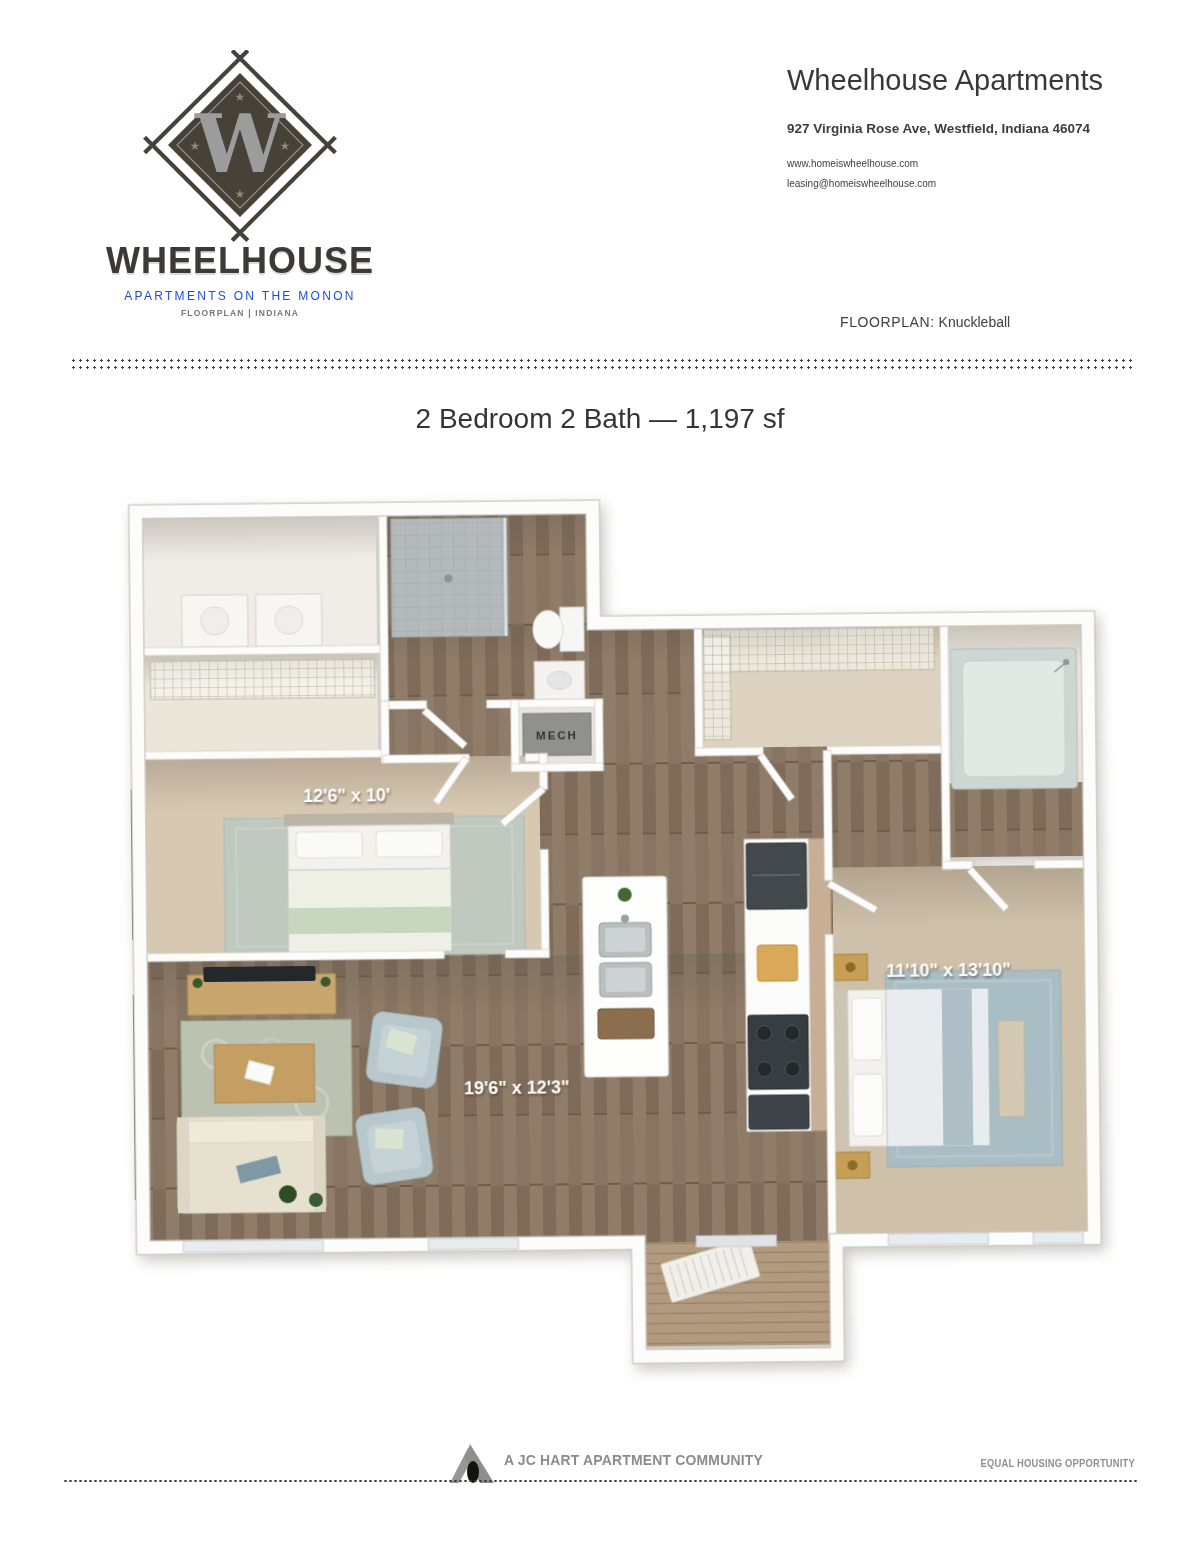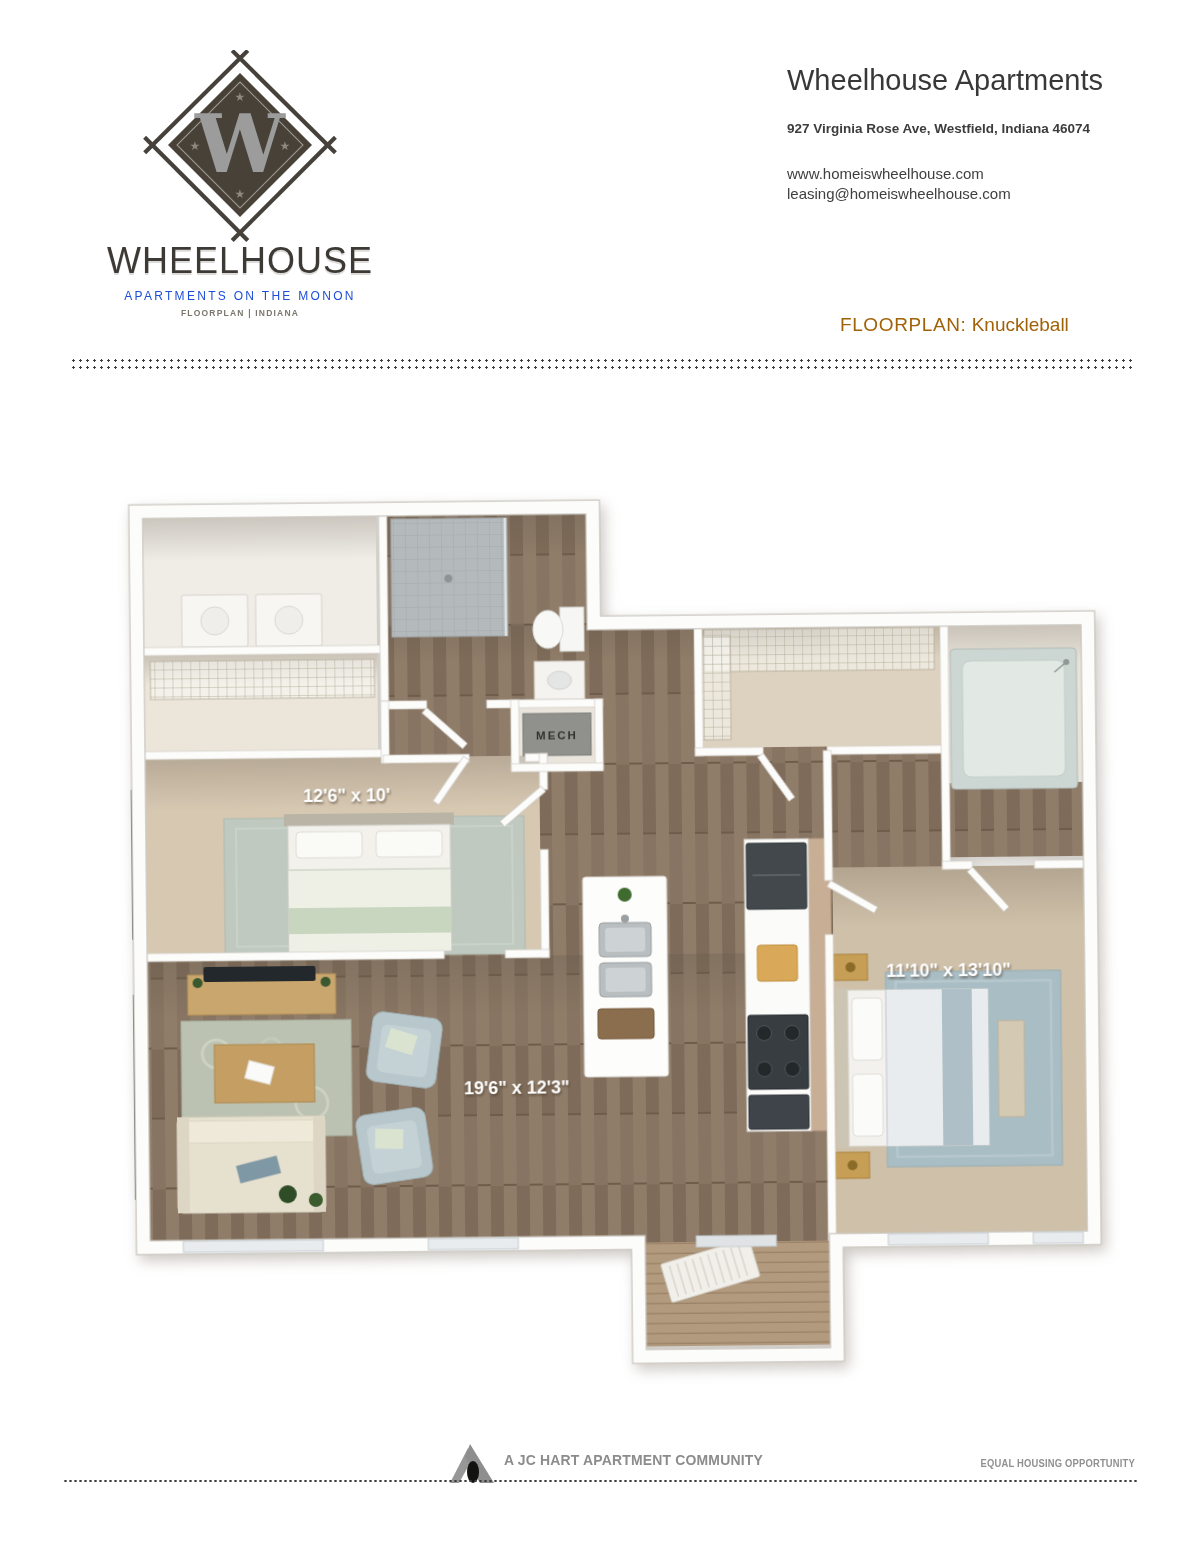--- a/index.html
+++ b/index.html
@@ -4,30 +4,30 @@
 <style>
   html,body{margin:0;padding:0;background:#e9e9e9;}
   .page{
     position:relative;width:1200px;height:1553px;background:#ffffff;
     margin:0 auto;overflow:hidden;
     font-family:"Liberation Sans","DejaVu Sans",sans-serif;color:#383838;
   }
   
   .brand{position:absolute;left:95px;top:50px;width:290px;text-align:center;}
   .brand svg{display:block;margin:0 auto;}
-  .brand-name{margin-top:-6px;font-size:36px;font-weight:normal;letter-spacing:1px;color:#3d3934;
+  .brand-name{margin-top:-6px;font-size:36px;font-weight:bold;letter-spacing:1px;color:#3d3934;
     text-shadow:0 2px 0 rgba(61,57,52,0.18);}
   .brand-tagline{margin-top:7px;font-size:12px;letter-spacing:2.3px;color:#1d4ed8;}
   .brand-location{margin-top:5px;font-size:8.5px;font-weight:bold;letter-spacing:1.2px;color:#7b776e;}
   .property{position:absolute;left:787px;top:64px;width:340px;}
   .property-name{font-size:29px;color:#383838;}
   .property-address{margin-top:24px;font-size:13.5px;font-weight:bold;color:#3c3c3c;}
-  .property-links{margin-top:28px;font-size:15px;line-height:20px;color:#3f3f3f;}
+  .property-links{margin-top:18px;font-size:10px;line-height:20px;color:#3f3f3f;}
   .property-links a{color:#3f3f3f;text-decoration:none;display:block;}
-  .floorplan-line{position:absolute;left:840px;top:314px;font-size:19px;color:#a16207;}
+  .floorplan-line{position:absolute;left:840px;top:314px;font-size:14px;color:#404040;}
   .floorplan-line .fl-label{letter-spacing:0.6px;}
   
   .dots-band{position:absolute;left:70px;top:356px;width:1062px;height:17px;
     background-image:radial-gradient(circle,#3e3e3e 1.05px,transparent 1.3px);
     background-size:7px 7px;background-position:0 1px;}
   .dots-line{position:absolute;left:63px;top:1479px;width:1074px;height:4px;
     background-image:radial-gradient(circle,#3c3c3c 1.05px,transparent 1.25px);
     background-size:5px 4px;}
   
   .plan-title{position:absolute;left:0;top:403px;width:1200px;text-align:center;
@@ -85,20 +85,21 @@
     </div>
   </div>
 
   <div class="floorplan-line">
     <span class="fl-label">FLOORPLAN:</span>
     <span>Knuckleball</span>
   </div>
 
   <div class="dots-band"></div>
 
+  <div class="plan-title">2 Bedroom 2 Bath — 1,197 sf</div>
 
   <div class="plan">
     <svg width="1015" height="880" viewBox="0 0 1015 880">
       <defs>
         <pattern id="wood" width="26" height="140" patternUnits="userSpaceOnUse">
           <rect width="26" height="140" fill="#877462"></rect>
           <rect width="13" height="140" fill="#8f7c69"></rect>
           <rect x="13" width="13" height="70" fill="#7e6b59"></rect>
           <rect x="0" y="138" width="13" height="2" fill="#6f5d4b"></rect>
           <rect x="13" y="68" width="13" height="2" fill="#6f5d4b"></rect>

